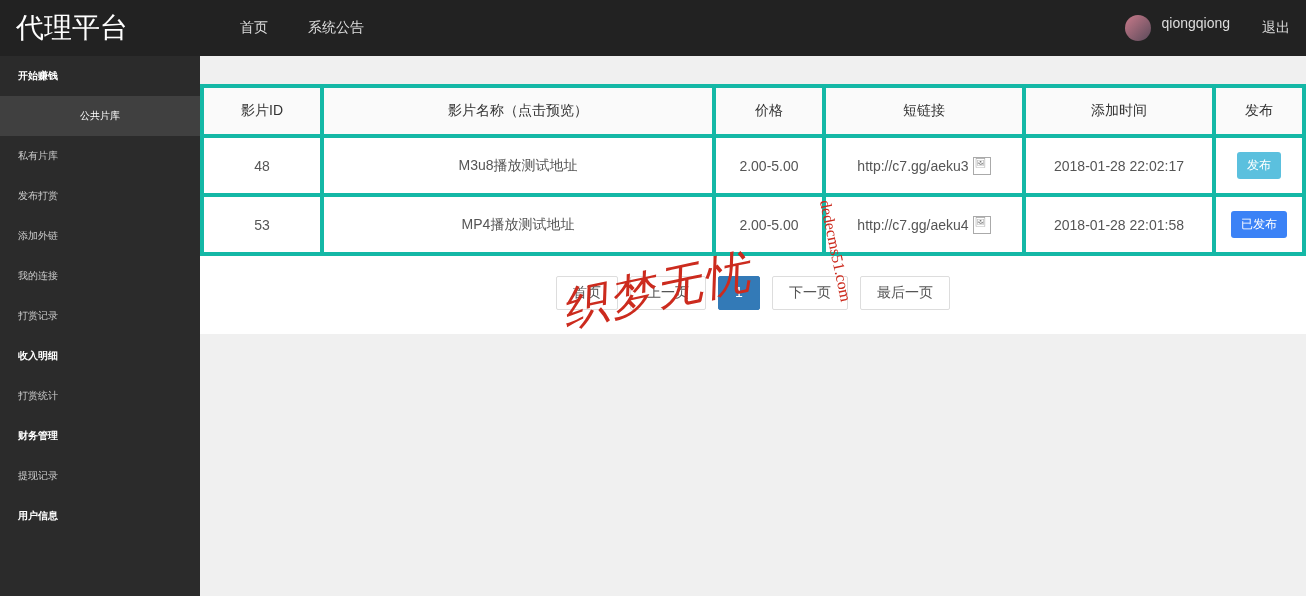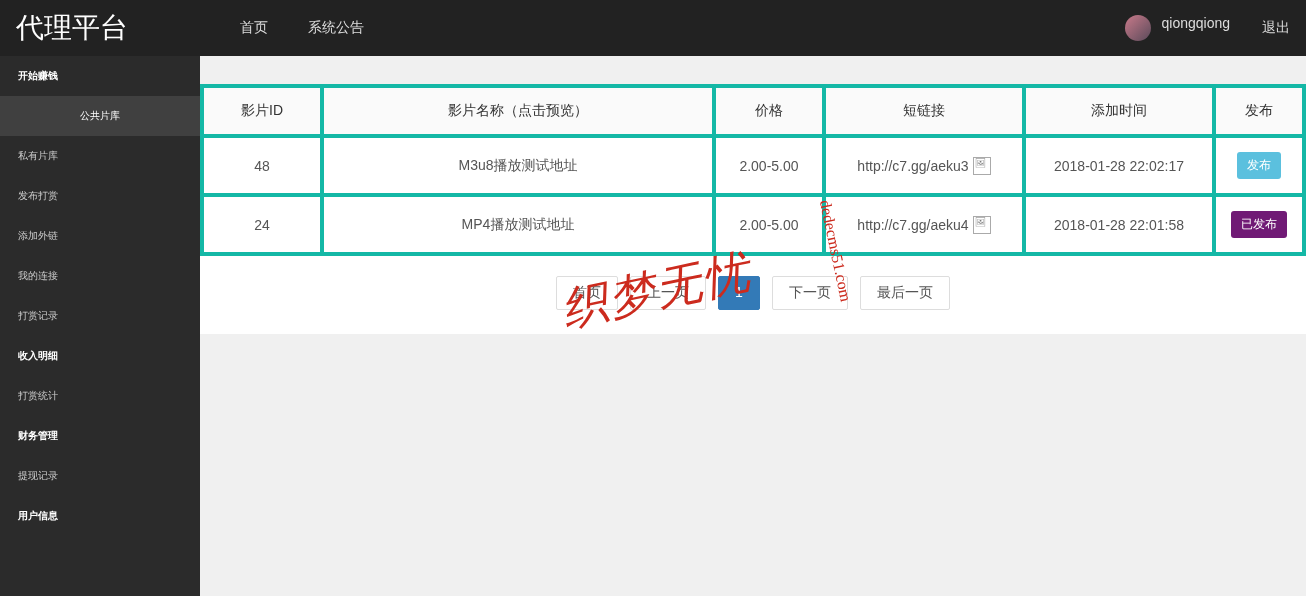--- a/index.html
+++ b/index.html
@@ -29,21 +29,21 @@
 .table-wrap { background: #fff; }
 table { width: 100%; border-collapse: collapse; }
 th, td { border: 4px solid #14b8a6; padding: 14px 8px; text-align: center; color: #555; font-size: 14px; font-weight: normal; }
 th { background: #fafafa; color: #333; }
 td a.preview { color: #555; text-decoration: none; cursor: pointer; }
 .linkcell { display: inline-flex; align-items: center; gap: 4px; justify-content: center; }
 .broken-img { width: 18px; height: 18px; border: 1px solid #aaa; display: inline-flex; align-items: flex-start; justify-content: flex-start; font-size: 9px; color: #777; overflow: hidden; padding: 1px; }
 .broken-img::before { content: "🖼"; font-size: 9px; line-height: 9px; }
 .btn { display: inline-block; padding: 5px 10px; border-radius: 3px; color: #fff; font-size: 12px; cursor: pointer; border: none; }
 .btn-blue { background: #5bc0de; }
-.btn-orange { background: #701a75; }
+.btn-orange { background: #3b82f6; }
 
 .pagination { display: flex; gap: 12px; justify-content: center; padding: 20px 0 24px; background:#fff; }
 .pagination a { display: inline-block; padding: 7px 16px; border: 1px solid #ddd; color: #555; text-decoration: none; font-size: 14px; cursor: pointer; border-radius: 2px; }
 .pagination a.current { background: #337ab7; color: #fff; border-color: #337ab7; }
 
 .watermark { position: absolute; left: 560px; top: 260px; pointer-events: none; transform: rotate(-12deg); }
 .watermark .zh { font-family: "STKaiti","KaiTi",serif; font-size: 46px; color: #cc2b1e; font-style: italic; letter-spacing: 2px; }
 .watermark .en { font-family: serif; font-size: 16px; color: #cc2b1e; transform: rotate(90deg) translate(-40px, -120px); position: absolute; right: -20px; top: 60px; }
 
 .container { position: relative; }
@@ -104,21 +104,21 @@
                 <td><a class="preview">M3u8播放测试地址</a></td>
                 <td>2.00-5.00</td>
                 <td><span class="linkcell">
                     <span>http://c7.gg/aeku3</span>
                     <span class="broken-img" title="点"></span>
                   </span></td>
                 <td>2018-01-28 22:02:17</td>
                 <td><button class="btn btn-blue">发布</button></td>
               </tr>
               <tr>
-                <td>24</td>
+                <td>53</td>
                 <td><a class="preview">MP4播放测试地址</a></td>
                 <td>2.00-5.00</td>
                 <td><span class="linkcell">
                     <span>http://c7.gg/aeku4</span>
                     <span class="broken-img" title="点"></span>
                   </span></td>
                 <td>2018-01-28 22:01:58</td>
                 <td><button class="btn btn-orange">已发布</button></td>
               </tr>
             </tbody>

